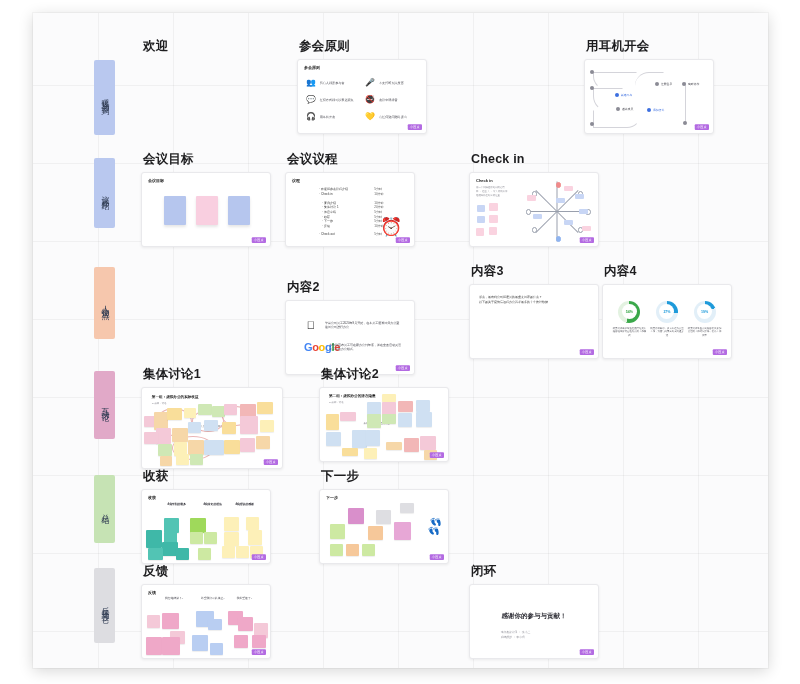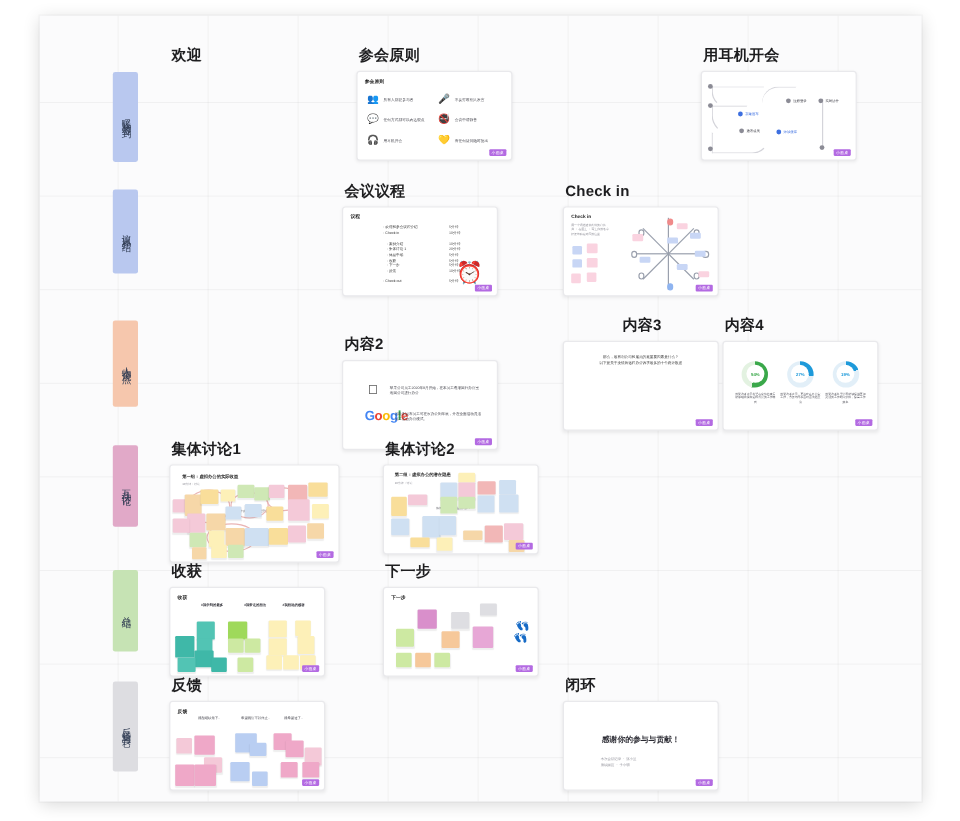--- a/index.html
+++ b/index.html
@@ -242,20 +242,30 @@
       <div class="fl-node" style="left:98px;top:61px;">
         <span class="dot"></span>
         </div>
       <div class="fl-node" style="left:5px;top:62px;">
         <span class="dot"></span>
         </div>
       <div class="wm">小画桌</div>
     </div>
   </div>
 
+  <div class="blk" style="left:108px;top:140px;">
+    <div class="ttl">会议目标</div>
+    <div class="slide" style="width:128px;height:73px;">
+      <div class="sl-h">会议目标</div>
+      <div class="goal" style="left:17%;background:#b6c6ee;"></div>
+      <div class="goal" style="left:42%;background:#f9cfe0;"></div>
+      <div class="goal" style="left:67%;background:#b6c6ee;"></div>
+      <div class="wm">小画桌</div>
+    </div>
+  </div>
 
   <div class="blk" style="left:436px;top:140px;">
     <div class="ttl">Check in</div>
     <div class="slide" style="width:128px;height:73px;">
       <div class="sl-h">Check in</div>
       <div style="position:absolute;left:6px;top:13px;font-size:2.4px;color:#8a8a93;line-height:1.7;">
         <div>用一个词描述你此刻的心情</div>
         <div>并 ・ 在图上 ・ 写上你的名字</div>
         <div>把便签贴在对应的位置</div>
       </div>
@@ -360,21 +370,21 @@
         <span class="tx">苹果公司员工2020年9月开始，在本员工逐渐回归办公室返回公司进行办公</span>
       </div>
       <div class="logo-row" style="left:14%;top:56%;right:10%;">
         <span class="lg g-logo"><i style="color:#4285f4">G</i><i style="color:#ea4335">o</i><i style="color:#fbbc05">o</i><i style="color:#4285f4">g</i><i style="color:#34a853">l</i><i style="color:#ea4335">e</i></span>
         <span class="tx">谷歌则宣布员工可在家办公到年底，并在全面启动灵活员工混合办公模式。</span>
       </div>
       <div class="wm">小画桌</div>
     </div>
   </div>
 
-  <div class="blk" style="left:436px;top:252px;text-align:center;">
+  <div class="blk" style="left:436px;top:252px;">
     <div class="ttl">内容3</div>
     <div class="slide" style="width:128px;height:73px;">
       <div class="bc-q">
         <div>那么，最有利公司和雇员的最重要因素是什么？</div>
         <div>以下是关于疫情后远程办公诉求最多的十个统计数据</div>
       </div>
       <div class="bc-wrap" id="barchart"></div>
       <div class="wm">小画桌</div>
     </div>
   </div>

